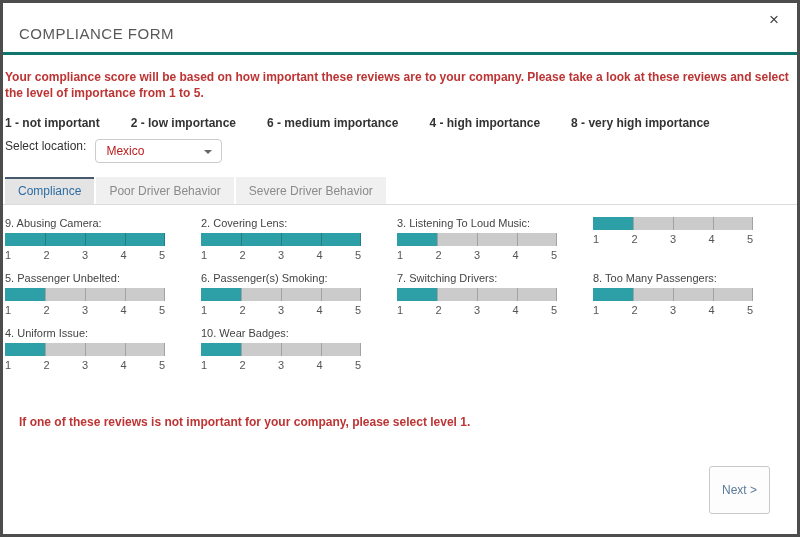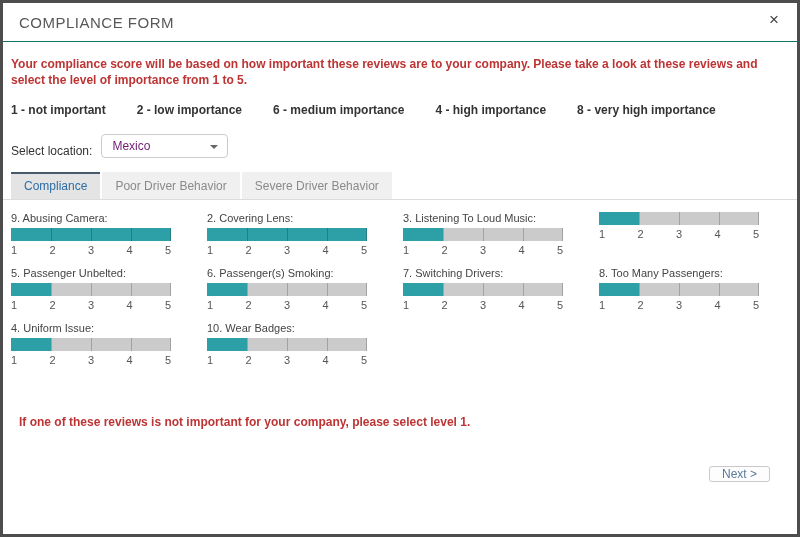--- a/index.html
+++ b/index.html
@@ -8,71 +8,71 @@
     position:relative;
     width:800px; height:537px;
     border:3px solid #4d4d4d;
     background:#ffffff;
     font-family:"Liberation Sans", sans-serif;
     color:#333;
     overflow:hidden;
   }
   .header {
     position:relative;
-    padding:11px 16px 9px 16px;
-    border-bottom:1px solid #0f766e;
+    padding:22px 16px 9px 16px;
+    border-bottom:3px solid #0f766e;
   }
   .title {
     font-size:15px;
     color:#585858;
     letter-spacing:0.5px;
     font-weight:400;
   }
   .close {
     position:absolute;
     right:18px; top:8px;
     font-size:17px;
     color:#444;
     cursor:pointer;
     line-height:1;
   }
-  .body-pad { padding:0 8px; }
+  .body-pad { padding:0 2px; }
   .instruction-top {
     margin-top:15px;
     font-size:12px;
     font-weight:700;
     color:#bd3434;
     line-height:1.3;
   }
   .legend {
     margin-top:15px;
     display:flex;
     gap:31px;
     font-size:12px;
     font-weight:700;
     color:#333;
   }
   .location-row {
-    margin-top:17px;
+    margin-top:9px;
     display:flex;
-    align-items:flex-end;
+    align-items:flex-start;
     gap:9px;
     font-size:12px;
   }
   .dropdown {
     position:relative;
     width:127px; height:24px;
     border:1px solid #cccccc;
     border-radius:4px;
     background:#ffffff;
     font-size:12px;
     line-height:22px;
     padding:0 20px 0 10px;
     cursor:pointer;
-    color:#701a75;
+    color:#b91c1c;
   }
   .caret {
     position:absolute;
     right:9px; top:10px;
     width:0; height:0;
     border-left:4px solid transparent;
     border-right:4px solid transparent;
     border-top:4px solid #666;
   }
   .tabs {
@@ -144,21 +144,21 @@
   }
   .next-btn {
     position:absolute;
     right:27px; top:463px;
     font-family:"Liberation Sans", sans-serif;
     font-size:12px;
     color:#5b7b9c;
     background:#fdfdfd;
     border:1px solid #c9c9c9;
     border-radius:3px;
-    padding:0 12px;
+    padding:16px 12px;
     cursor:pointer;
   }
 </style>
 </head>
 <body>
 
 <div class="dialog">
   <div class="header">
     <span class="title">COMPLIANCE FORM</span>
     <span class="close">×</span>

